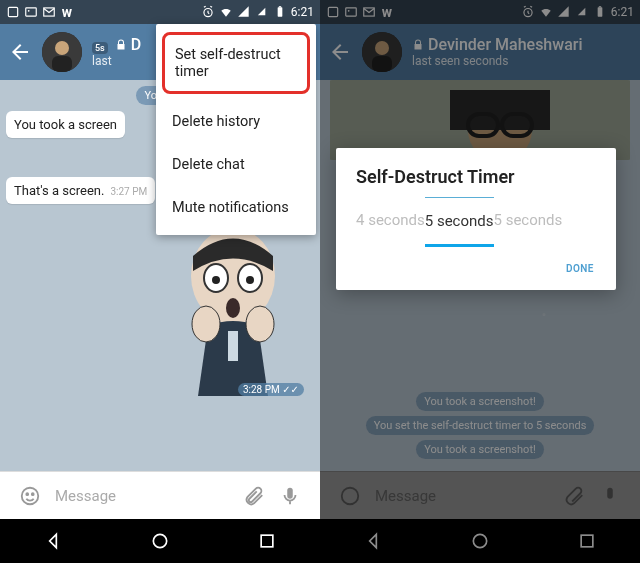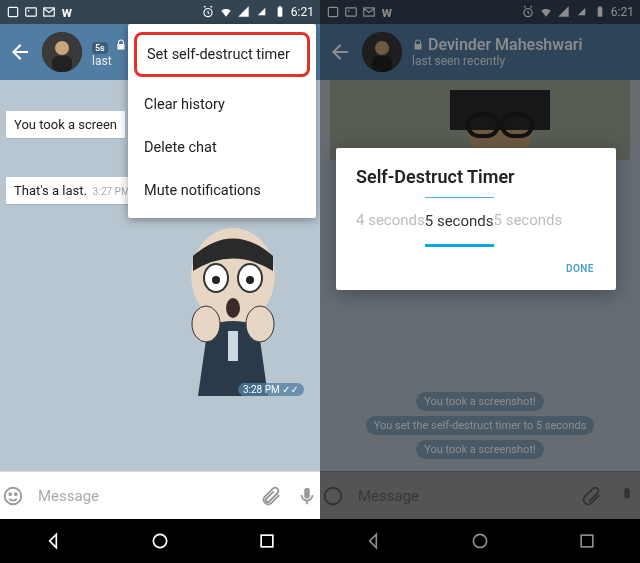--- a/index.html
+++ b/index.html
@@ -15,35 +15,35 @@
   .title-row { display: flex; align-items: center; gap: 4px; font-size: 16px; font-weight: 500; white-space: nowrap; }
   .subtitle { font-size: 12px; opacity: 0.85; white-space: nowrap; }
   .secret-badge { font-size: 9px; background: rgba(0,0,0,.25); border-radius: 4px; padding: 1px 3px; margin-right: 3px; align-self: flex-end; }
   .chat-body { flex: 1; position: relative; background: #cdd9e2; }
   .chat-bg { position: absolute; inset: 0; background:
     radial-gradient(circle at 20% 30%, rgba(255,255,255,.25) 1px, transparent 2px),
     radial-gradient(circle at 70% 60%, rgba(255,255,255,.2) 1px, transparent 2px),
     #b8c6d1; }
   .msgs { position: relative; padding: 6px; display: flex; flex-direction: column; gap: 6px; align-items: flex-start; }
   .sys-msg { align-self: center; background: rgba(82,125,163,.6); color: #fff; font-size: 11px; padding: 3px 8px; border-radius: 10px; }
-  .bubble { padding: 6px 8px; border-radius: 1px; font-size: 13px; max-width: 78%; position: relative; box-shadow: 0 1px 1px rgba(0,0,0,.1); }
+  .bubble { padding: 6px 8px; border-radius: 6px; font-size: 13px; max-width: 78%; position: relative; box-shadow: 0 1px 1px rgba(0,0,0,.1); }
   .bubble.in { background: #fff; color: #222; }
   .bubble.out { background: #e1ffc7; align-self: flex-end; }
   .time { font-size: 10px; color: #8aa77b; margin-left: 6px; }
   .time.in { color: #aaa; }
   .checks { color: #5dc452; font-size: 11px; margin-left: 2px; }
   .sticker-wrap { align-self: flex-end; position: relative; margin-top: 6px; margin-right:6px;}
   .sticker { width: 150px; height: 180px; }
   .sticker-time { position:absolute; bottom:4px; right:4px; background: rgba(82,125,163,.75); color:#fff; font-size:10px; padding:1px 5px; border-radius:9px; }
-  .input-bar { height: 48px; background: #fff; display: flex; align-items: center; padding: 0 2px; gap: 14px; border-top: 1px solid #ddd; }
+  .input-bar { height: 48px; background: #fff; display: flex; align-items: center; padding: 0 19px; gap: 14px; border-top: 1px solid #ddd; }
   .input-bar .placeholder { flex: 1; color: #aaa; font-size: 15px; }
   .input-ic { width:22px; height:22px; color:#888; }
   .navbar { height: 44px; background: #000; display: flex; align-items: center; justify-content: space-around; }
   .nav-ic { width: 20px; height: 20px; color: #fff; }
-  .menu-popup { position: absolute; top: 24px; right: 4px; width: 188px; background: #fff; border-radius: 2px; box-shadow: 0 2px 10px rgba(0,0,0,.35); z-index: 5; padding: 6px 0; }
+  .menu-popup { position: absolute; top: 24px; right: 4px; width: 160px; background: #fff; border-radius: 2px; box-shadow: 0 2px 10px rgba(0,0,0,.35); z-index: 5; padding: 6px 0; }
   .menu-item { padding: 13px 16px; font-size: 14.5px; color: #222; cursor: pointer; }
   .menu-item.highlighted { margin: 2px 6px 6px 6px; padding: 11px 10px; border: 3px solid #e3302a; border-radius: 8px; }
   .scrim { position: absolute; inset: 0; background: rgba(0,0,0,.45); z-index: 4; }
   .dialog { position: absolute; left: 16px; right: 24px; top: 148px; background: #fff; border-radius: 2px; z-index: 5; padding: 18px 0 8px 0; box-shadow: 0 4px 20px rgba(0,0,0,.3); }
   .dialog-title { font-size: 18px; font-weight: 600; color: #222; padding: 0 20px 10px 20px; }
   .picker { display: flex; flex-direction: row; padding: 0 20px; }
   .picker-item { text-align: center; padding: 14px 0; font-size: 15px; color: #bdbdbd; }
   .picker-item.selected { color: #333; border-top: 1px solid #5aaed6; border-bottom: 3px solid #0ea5e9; }
   .dialog-actions { display: flex; justify-content: flex-end; padding: 8px 12px 0 12px; }
   .dialog-btn { color: #4e9fd1; font-size: 10px; font-weight: 600; letter-spacing: .5px; padding: 8px 10px; cursor: pointer; }
@@ -128,21 +128,21 @@
       <span class="subtitle">last</span>
     </div>
   </div>
 
   <div class="chat-body">
     <div class="chat-bg"></div>
     <div class="msgs">
       <div class="sys-msg">You to</div>
       <div class="bubble in"><span>You took a screen</span></div>
       <div class="bubble out"><span>I know</span><span class="time">3:27 PM</span><span class="checks">✓✓</span></div>
-      <div class="bubble in"><span>That's a last.</span><span class="time in">3:27 PM</span></div>
+      <div class="bubble in"><span>That's a screen.</span><span class="time in">3:27 PM</span></div>
       <div class="sticker-wrap">
         <svg class="sticker" viewBox="0 0 150 180">
           <ellipse cx="75" cy="60" rx="42" ry="48" fill="#e8d6c4"></ellipse>
           <path d="M35 40 Q75 5 115 40 L115 55 Q75 30 35 55 Z" fill="#2a2a2a"></path>
           <ellipse cx="58" cy="62" rx="12" ry="14" fill="#fff" stroke="#333" stroke-width="2"></ellipse>
           <ellipse cx="92" cy="62" rx="12" ry="14" fill="#fff" stroke="#333" stroke-width="2"></ellipse>
           <circle cx="58" cy="64" r="4" fill="#222"></circle>
           <circle cx="92" cy="64" r="4" fill="#222"></circle>
           <ellipse cx="75" cy="92" rx="7" ry="10" fill="#3a2a2a"></ellipse>
           <path d="M50 110 Q75 100 100 110 L110 180 L40 180 Z" fill="#2b3a4a"></path>
@@ -179,21 +179,21 @@
     <span class="nav-ic"><svg viewBox="0 0 24 24" fill="none" stroke="#fff" stroke-width="2">
           <circle cx="12" cy="12" r="8"></circle>
         </svg></span>
     <span class="nav-ic"><svg viewBox="0 0 24 24" fill="none" stroke="#fff" stroke-width="2">
           <rect x="5" y="5" width="14" height="14"></rect>
         </svg></span>
   </div>
 
   <div class="menu-popup">
     <div class="menu-item highlighted">Set self-destruct timer</div>
-    <div class="menu-item">Clear history</div>
+    <div class="menu-item">Delete history</div>
     <div class="menu-item">Delete chat</div>
     <div class="menu-item">Mute notifications</div>
   </div>
 </div>
 
 <div class="phone">
   <div class="statusbar">
     <div class="sb-left">
       <span class="sb-icon">
           <svg viewBox="0 0 24 24" fill="#fff">
@@ -257,21 +257,21 @@
           <rect x="10" y="24" width="20" height="16" rx="6" fill="#222"></rect>
         </svg>
       </div>
     <div class="title-block">
       <div class="title-row">
         <svg width="12" height="12" viewBox="0 0 24 24" fill="#fff">
             <path d="M6 10V7a6 6 0 1112 0v3h1v11H5V10h1zm2 0h8V7a4 4 0 10-8 0v3z"></path>
           </svg>
         <span>Devinder Maheshwari</span>
       </div>
-      <span class="subtitle">last seen recently</span>
+      <span class="subtitle">last seen seconds</span>
     </div>
   </div>
 
   <div class="chat-body">
     <div class="chat-bg"></div>
     <div style="position:absolute;top:0;left:6px;right:6px;height:80px;border-radius:6px;overflow:hidden">
       <svg viewBox="0 0 300 80" width="100%" height="100%">
           <rect width="300" height="80" fill="#9ea898"></rect>
           <circle cx="170" cy="50" r="32" fill="#c9a57a"></circle>
           <rect x="120" y="10" width="100" height="40" fill="#2a2a2a"></rect>

